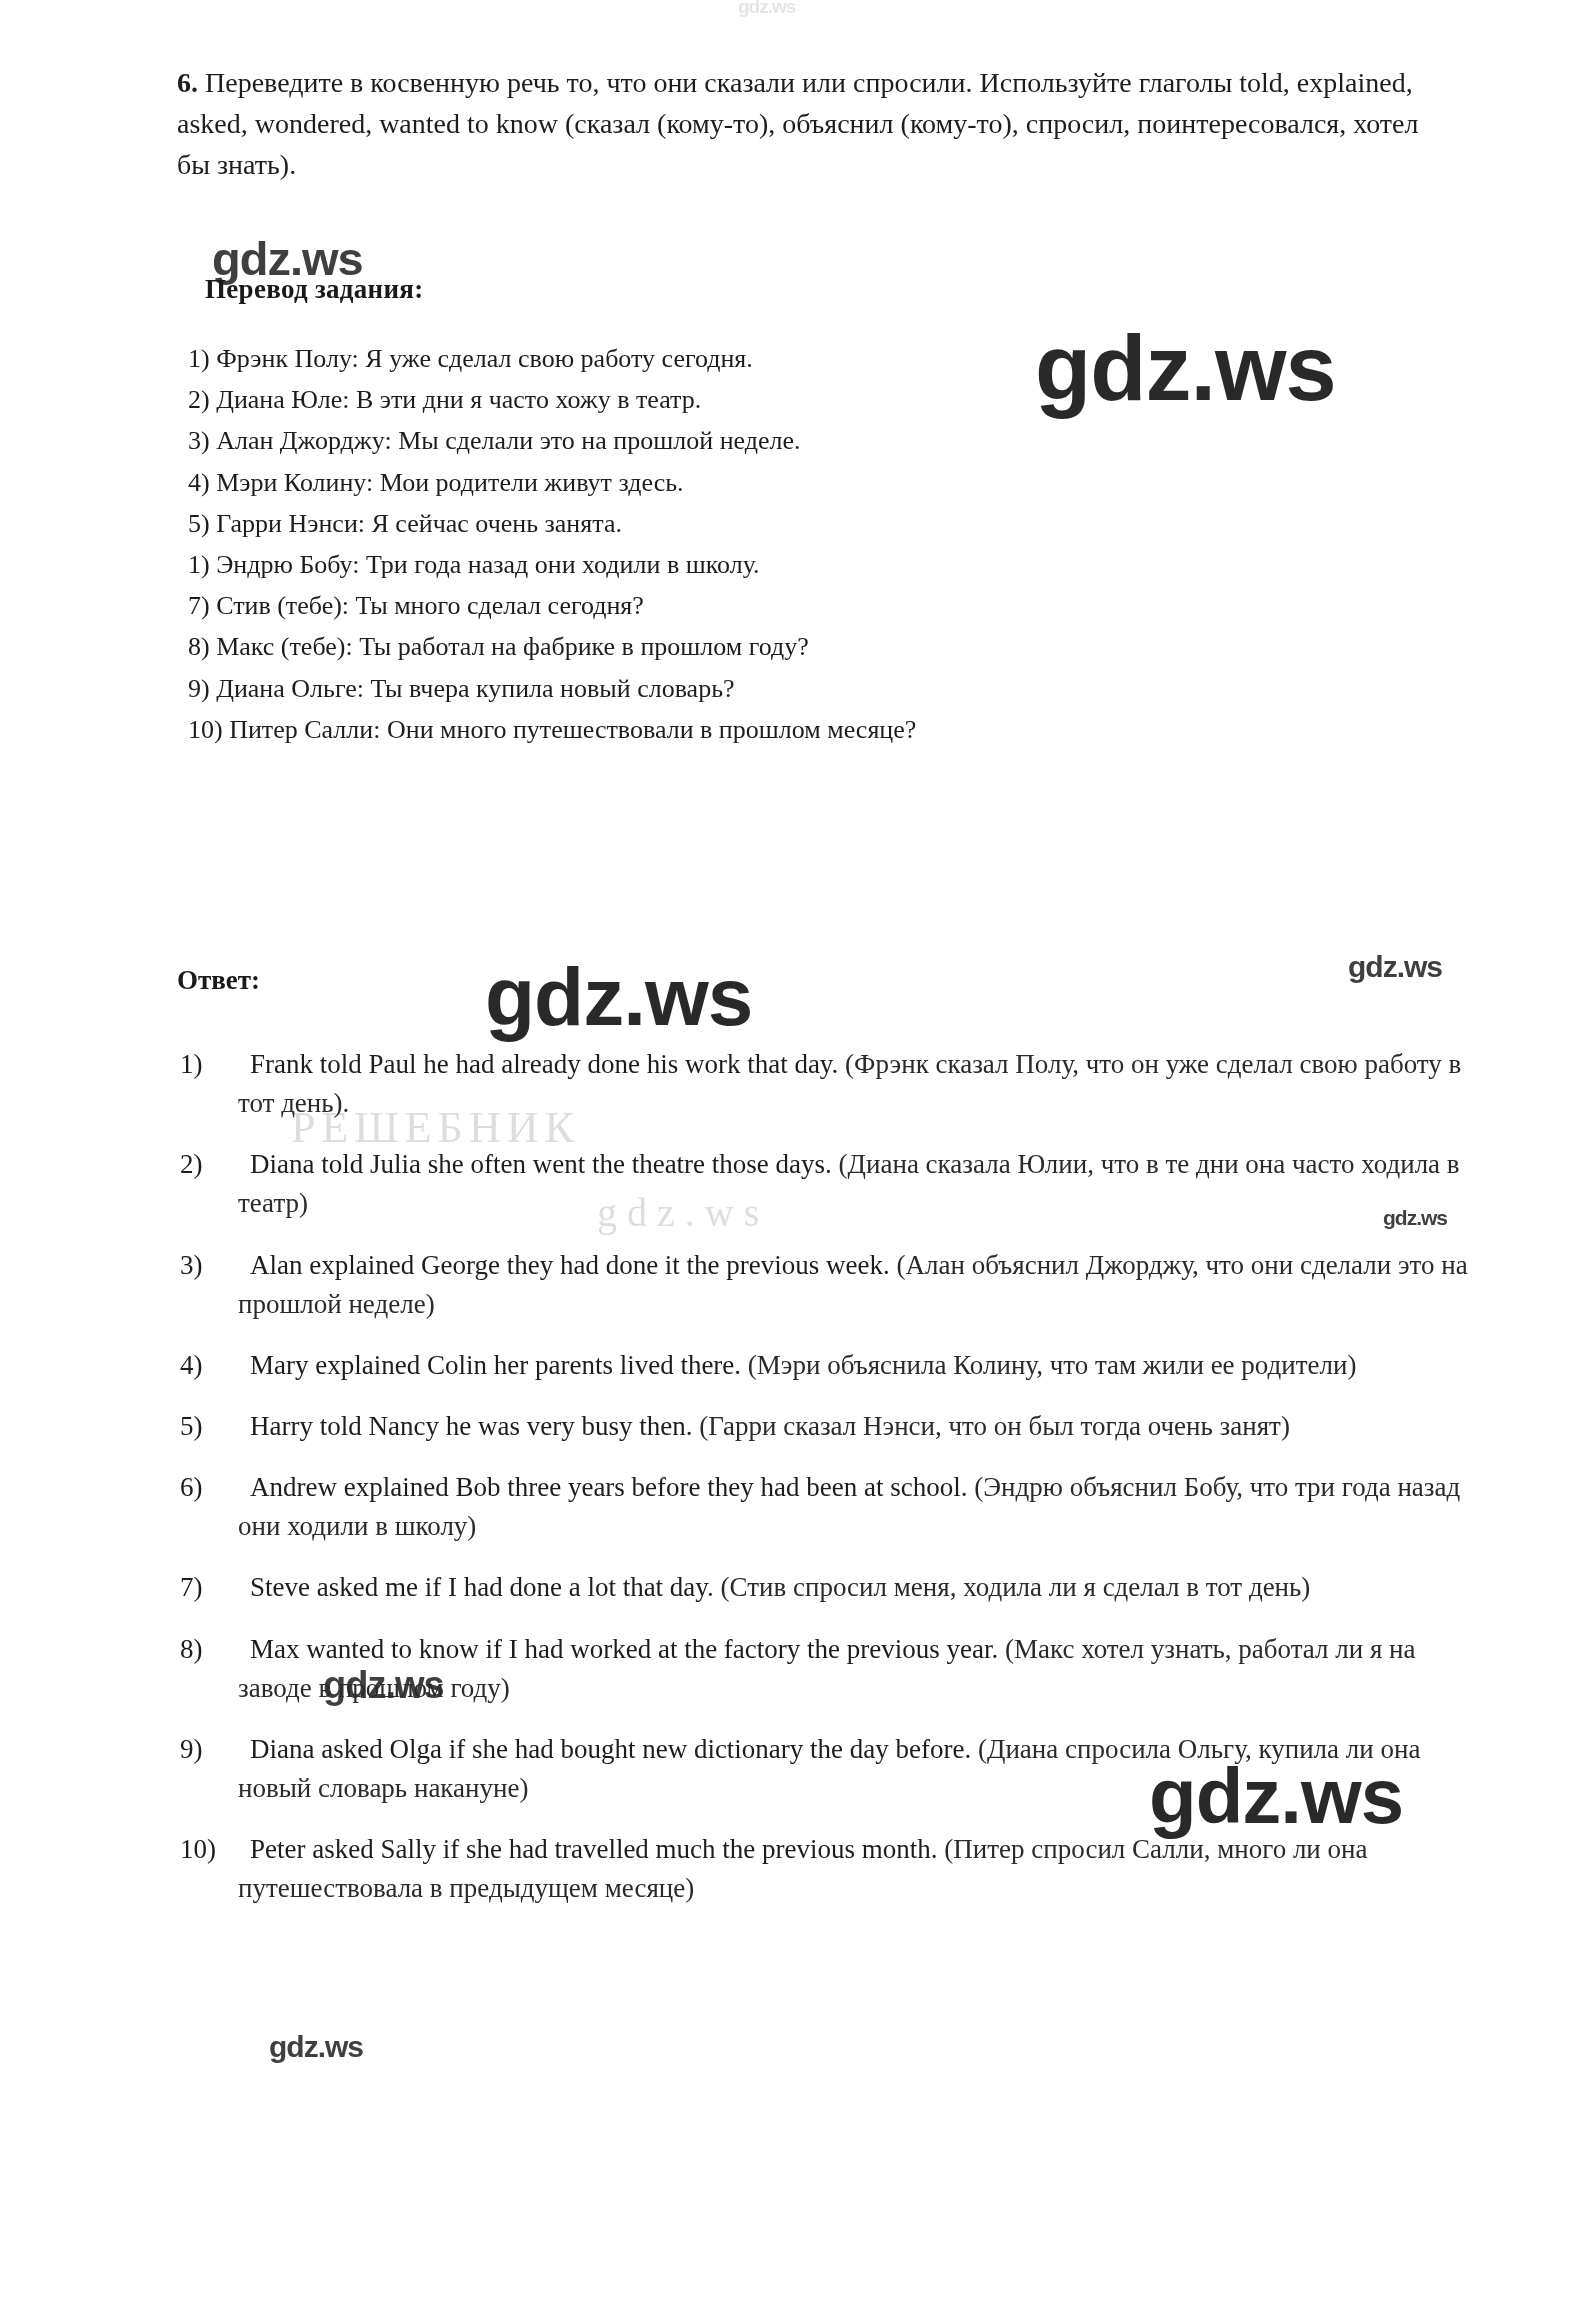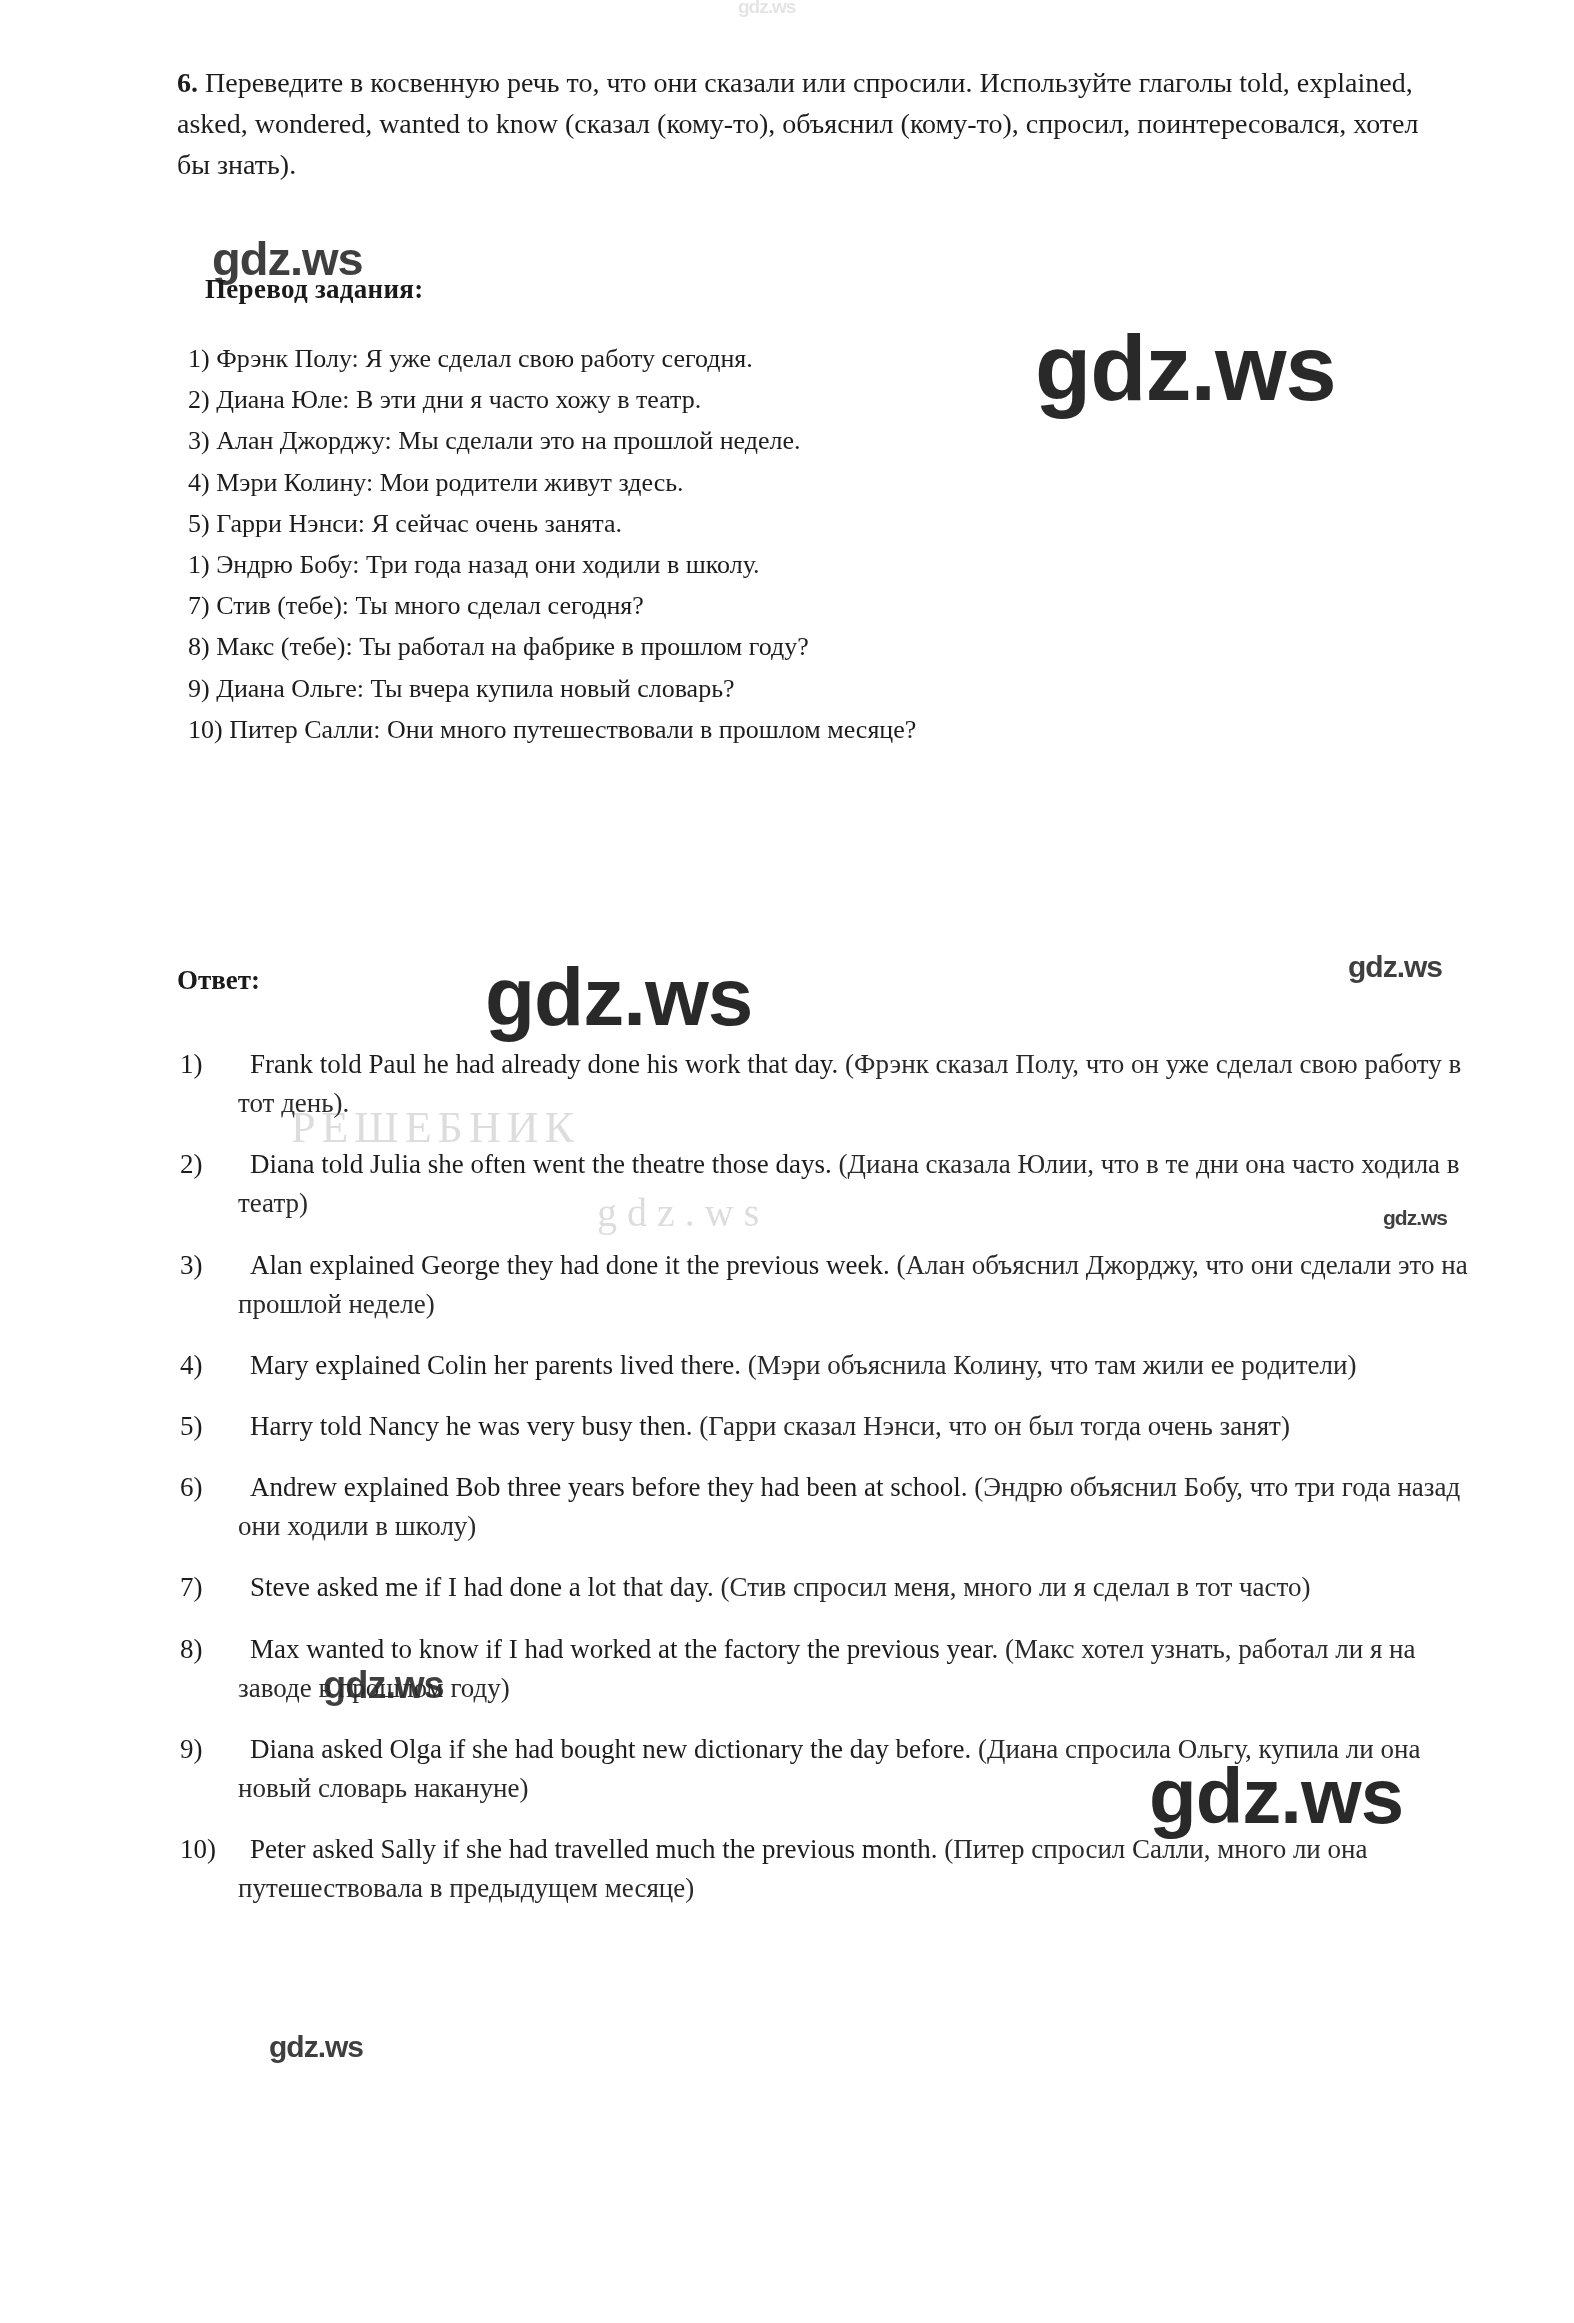--- a/index.html
+++ b/index.html
@@ -214,21 +214,21 @@
       <span class="en-txt">
         <span>Andrew explained Bob three years before they had been at school.</span>
         <span class="ru">(Эндрю объяснил Бобу, что три года назад они ходили в школу)</span>
       </span>
     </div>
 
     <div class="en-item">
       <span class="en-num">7)</span>
       <span class="en-txt">
         <span>Steve asked me if I had done a lot that day.</span>
-        <span class="ru">(Стив спросил меня, много ли я сделал в тот часто)</span>
+        <span class="ru">(Стив спросил меня, ходила ли я сделал в тот день)</span>
       </span>
     </div>
 
     <div class="en-item">
       <span class="en-num">8)</span>
       <span class="en-txt">
         <span>Max   wanted to know if I had worked at the factory the previous year.</span>
         <span class="ru">(Макс хотел узнать, работал ли я на заводе в прошлом году)</span>
       </span>
     </div>

